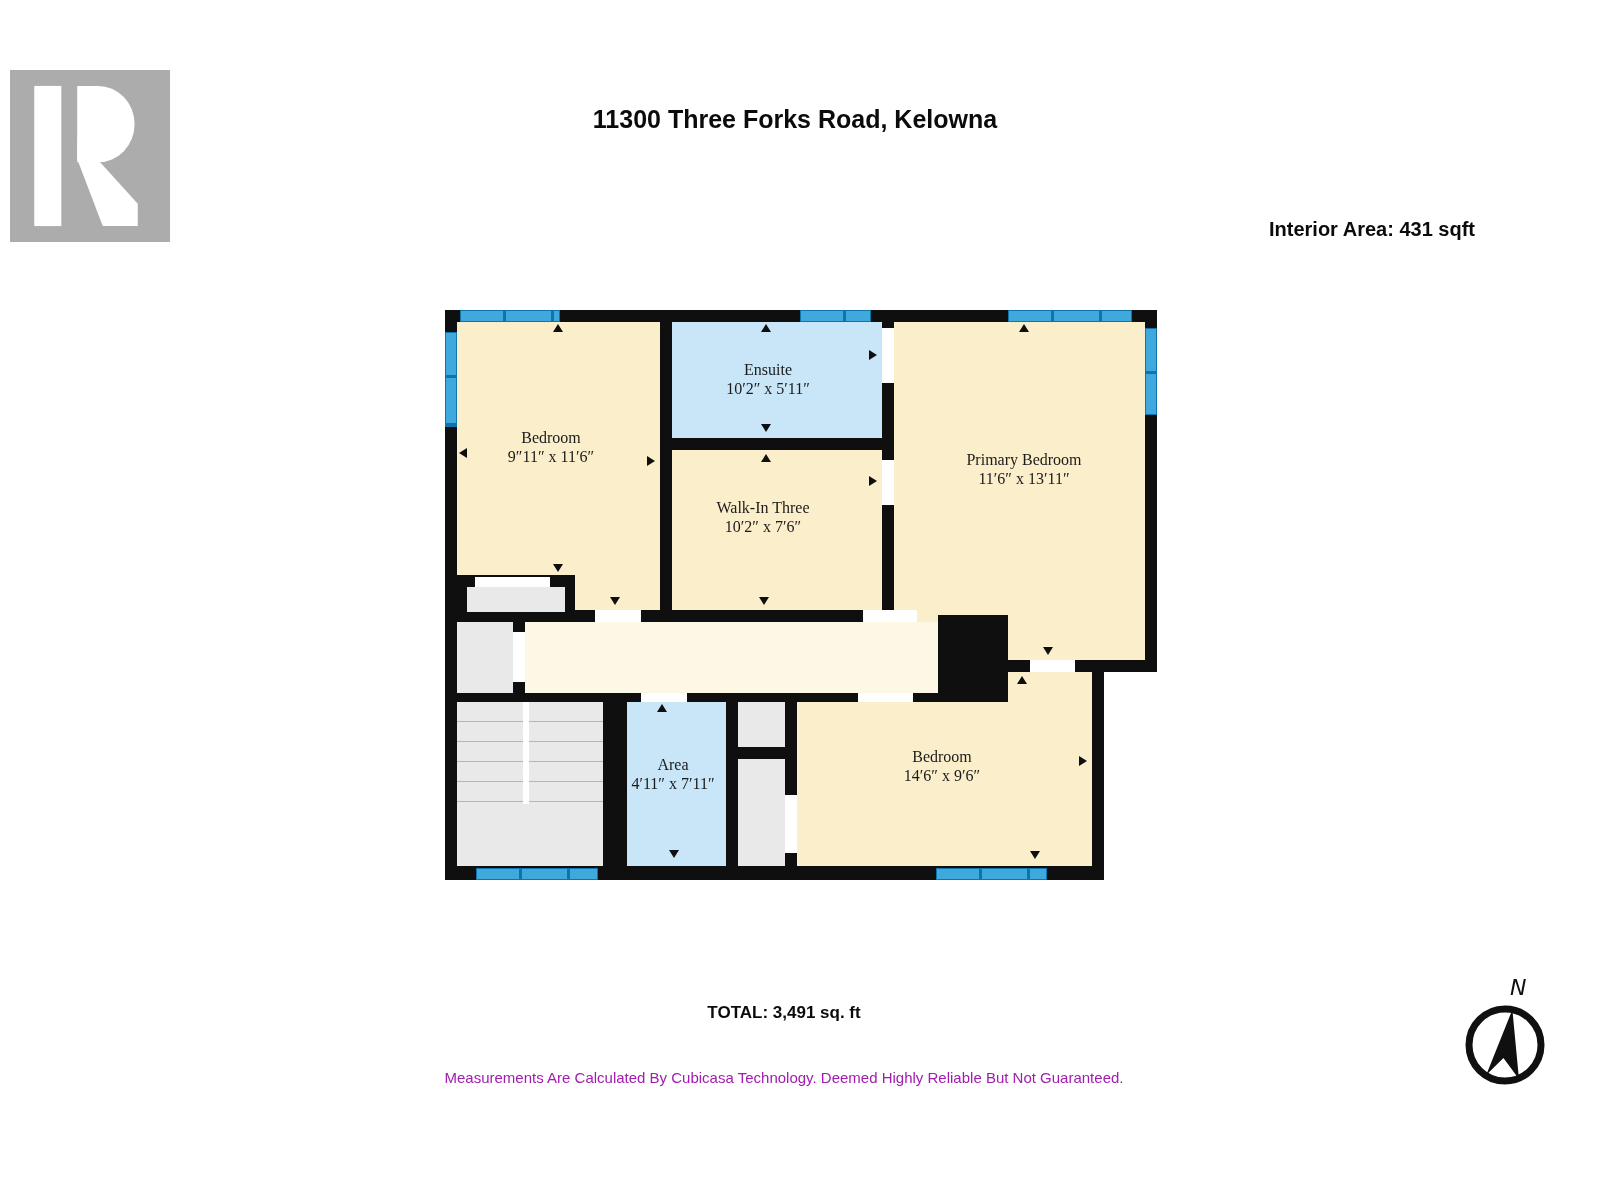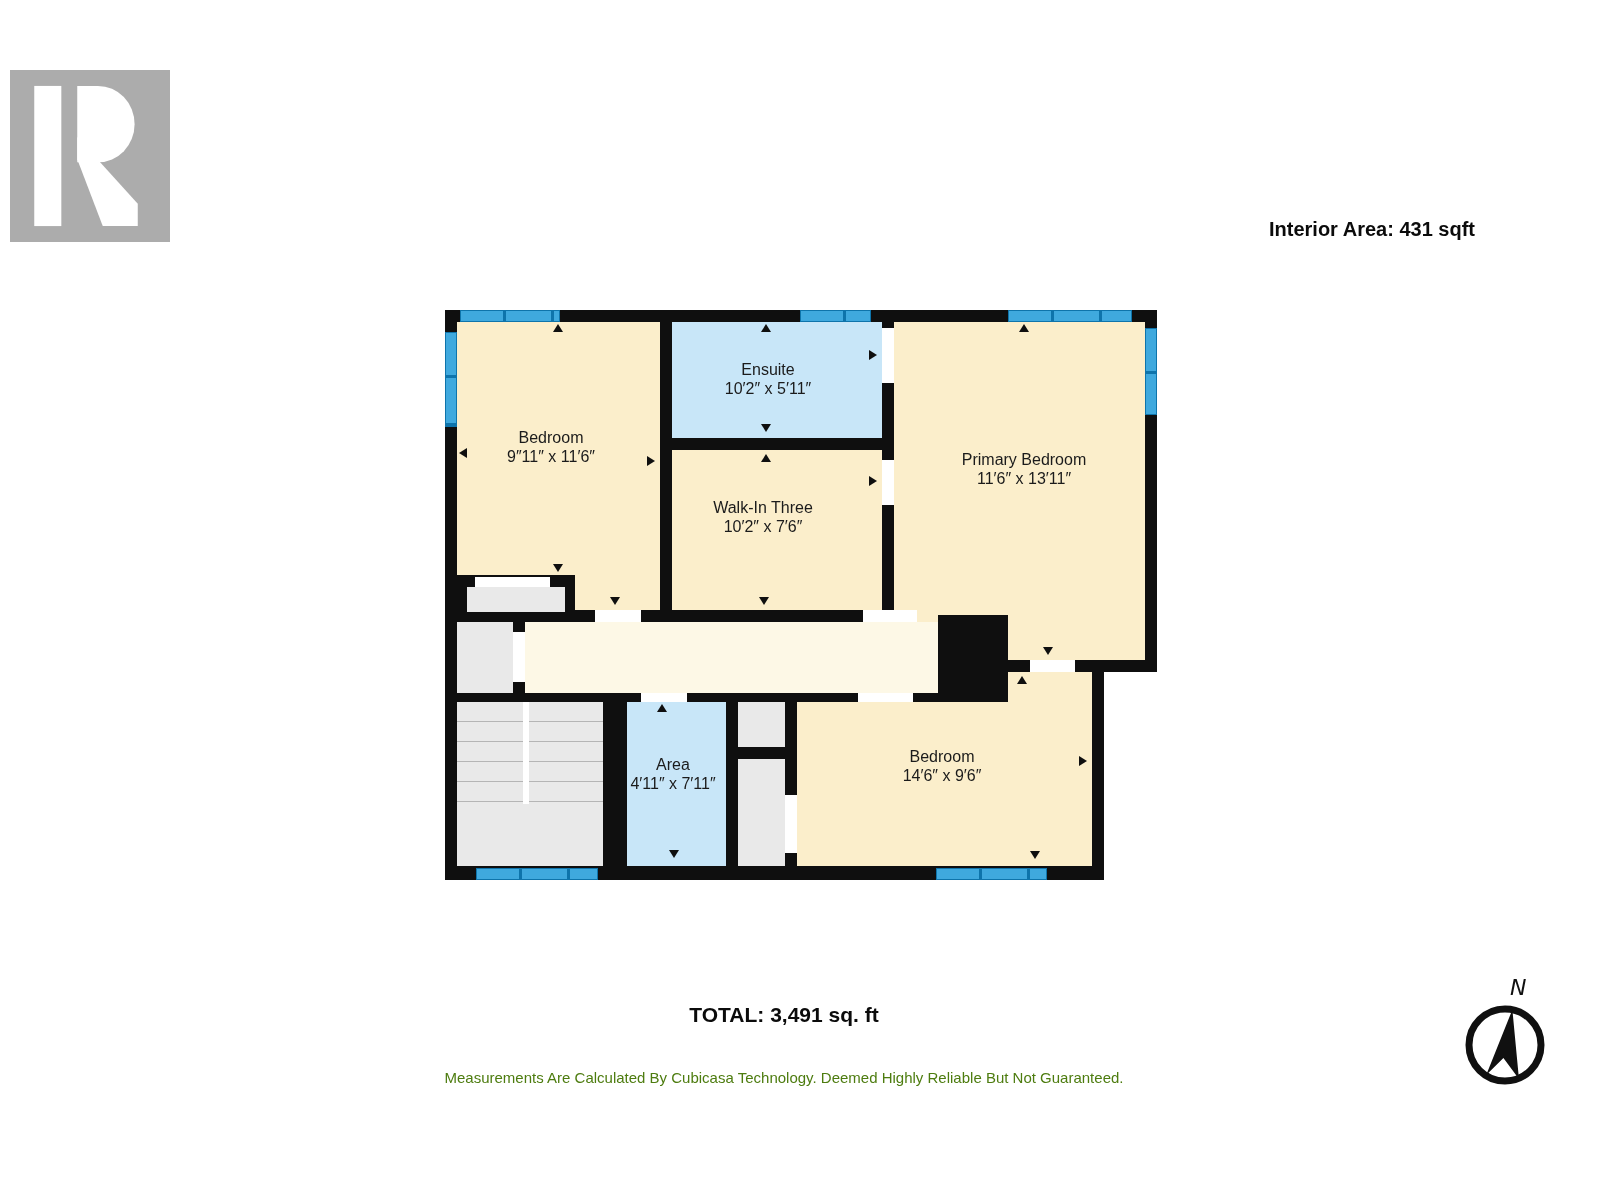--- a/index.html
+++ b/index.html
@@ -20,46 +20,47 @@
   .room-hall{background:#fdf8e6;}
   .room-blue{background:#c8e6f8;}
   .room-gray{background:#e9e9e9;}
   .gap{background:#ffffff;}
   .win{background:repeating-linear-gradient(90deg,#3fa9de 0 42px,#0e74ab 42px 45px,#3fa9de 45px 48px);
        border:1px solid #0e74ab;box-sizing:border-box;}
   .win-v{background:repeating-linear-gradient(180deg,#3fa9de 0 42px,#0e74ab 42px 45px,#3fa9de 45px 48px);
        border:1px solid #0e74ab;box-sizing:border-box;}
   .steps{background:repeating-linear-gradient(180deg,#e9e9e9 0 19px,#b5b5b5 19px 20px);}
   .rl{position:absolute;transform:translateX(-50%);text-align:center;white-space:nowrap;
-      font-family:Liberation Sans, sans-serif;font-size:16px;line-height:1.2;color:#1b1b1b;}
+      font-family:Liberation Serif, serif;font-size:16px;line-height:1.2;color:#1b1b1b;}
   
   .tu,.td,.tl,.tr{position:absolute;width:0;height:0;}
   .tu{border-left:5px solid transparent;border-right:5px solid transparent;border-bottom:8px solid #0f0f0f;}
   .td{border-left:5px solid transparent;border-right:5px solid transparent;border-top:8px solid #0f0f0f;}
   .tl{border-top:5px solid transparent;border-bottom:5px solid transparent;border-right:8px solid #0f0f0f;}
   .tr{border-top:5px solid transparent;border-bottom:5px solid transparent;border-left:8px solid #0f0f0f;}
   
-  #total-line{left:384px;top:1003px;width:800px;text-align:center;font-weight:bold;font-size:21px;color:#0b0b0b;}
+  #total-line{left:384px;top:1003px;width:800px;text-align:center;font-weight:bold;font-size:17px;color:#0b0b0b;}
   #levels-line{left:304px;top:1026px;width:960px;text-align:center;font-size:20px;color:#0b0b0b;}
-  #disclaimer{left:384px;top:1069px;width:800px;text-align:center;font-size:15px;color:#4d7c0f;}
+  #disclaimer{left:384px;top:1069px;width:800px;text-align:center;font-size:15px;color:#a21caf;}
 </style>
 </head>
 <body>
 
 <div id="page">
 
   <div class="a" id="logo-box">
     <svg width="160" height="172" viewBox="0 0 100 108">
       <rect x="15" y="10" width="17" height="88" fill="#ffffff"></rect>
       <path d="M42,10 L55,10 A23,24 0 0 1 55,58 L42,58 Z" fill="#ffffff"></path>
       <polygon points="42,42 80,84 80,98 58,98 42,56" fill="#ffffff"></polygon>
     </svg>
   </div>
 
   <div class="a" id="title">
+    <div>11300 Three Forks Road, Kelowna</div>
   </div>
 
   <div class="a" id="interior-area">Interior Area: 431 sqft</div>
 
   <div class="a" id="plan">
 
     <div class="a room-cream" style="left:12px;top:12px;width:203px;height:288px;"></div>
     <div class="a room-blue" style="left:227px;top:12px;width:210px;height:116px;"></div>
     <div class="a room-cream" style="left:227px;top:140px;width:210px;height:160px;"></div>
     <div class="a room-cream" style="left:449px;top:12px;width:251px;height:338px;"></div>

